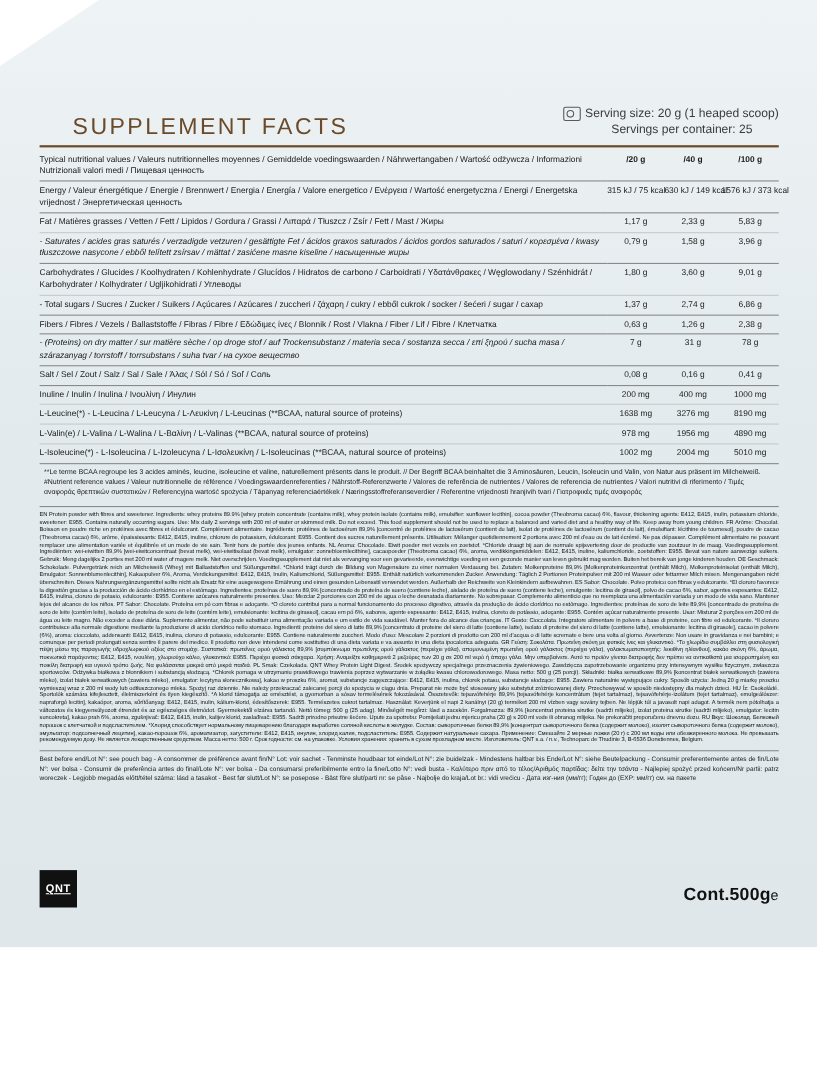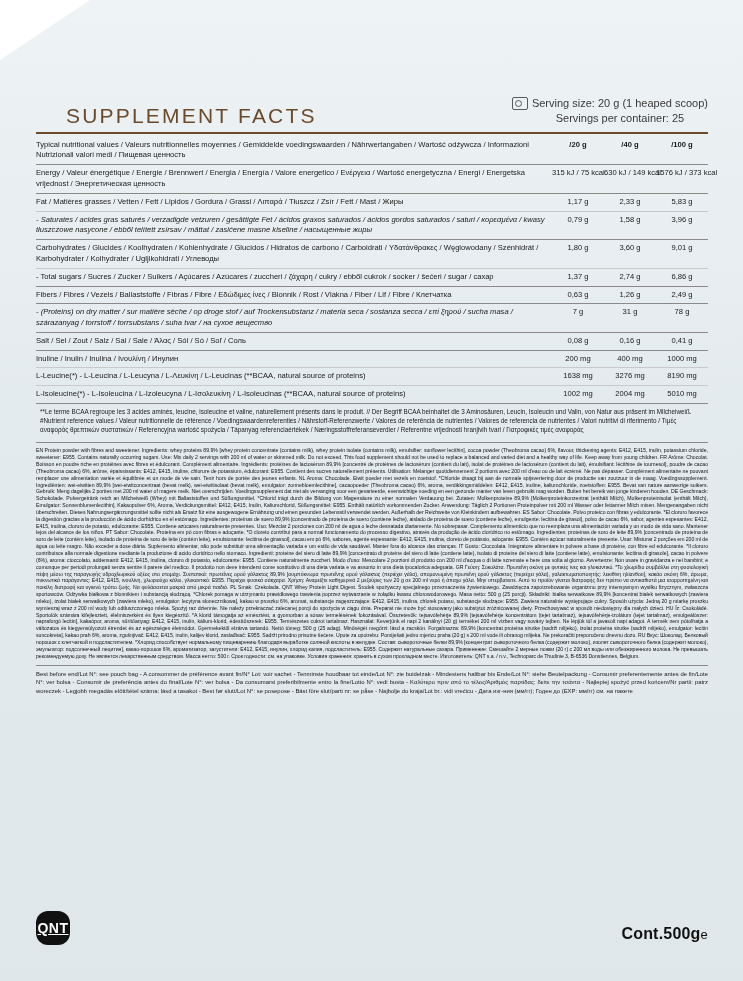--- a/index.html
+++ b/index.html
@@ -5,21 +5,21 @@
   html,body{margin:0;padding:0;}
   body{
     width:743px;height:981px;
     background:#ffffff;
     font-family:"Liberation Sans", sans-serif;
     color:#1a1a1a;
     overflow:hidden;
   }
   #page{
     position:relative;
-    width:743px;height:981px;
+    width:743px;height:861px;
     background:#e8eef0;
     background-image:linear-gradient(180deg,#eef3f5 0%,#e4ebee 40%,#dfe7ea 100%);
     overflow:hidden;
   }
   
   #corner{
     position:absolute;top:0;left:0;width:90px;height:60px;
     background:#ffffff;
     clip-path:polygon(0 0,0 60px,90px 0);
   }
@@ -78,22 +78,22 @@
     margin-top:5px;border-top:1px solid #8a8a8a;padding-top:4px;
     font-size:5.9px;line-height:1.45;text-align:justify;
   }
 
   #footer{
     position:absolute;left:36px;bottom:36px;width:672px;
     display:flex;align-items:flex-end;justify-content:space-between;
   }
   .brand-block{display:flex;align-items:flex-start;gap:10px;}
   .qnt-logo{
-    width:34px;height:34px;border-radius:12px;background:#111;
-    color:#fff;font-size:14px;font-weight:bold;letter-spacing:0.5px;
+    width:34px;height:34px;border-radius:0;background:#111;
+    color:#fff;font-size:10px;font-weight:bold;letter-spacing:0.5px;
     display:flex;align-items:center;justify-content:center;
     flex:none;
     text-decoration:underline;
   }
   .addr{font-size:7.6px;line-height:1.5;color:#111;}
   .contents{
     font-size:16px;font-weight:bold;color:#111;letter-spacing:0.2px;
     padding-bottom:2px;
   }
   .contents .e{font-weight:normal;font-size:13px;}
@@ -157,21 +157,21 @@
         <tr class="rowline">
           <td class="lbl indent" style="">- Total sugars / Sucres / Zucker / Suikers / Açúcares / Azúcares / zuccheri / ζάχαρη / cukry / ebből cukrok / socker / šećeri / sugar / сахар</td>
           <td class="vals">
             <span class="c">1,37 g</span><span class="c">2,74 g</span><span class="c">6,86 g</span>
           </td>
         </tr>
 
         <tr class="rowline">
           <td class="lbl">Fibers / Fibres / Vezels / Ballaststoffe / Fibras / Fibre / Εδώδιμες ίνες / Blonnik / Rost / Vlakna / Fiber / Lif / Fibre / Клетчатка</td>
           <td class="vals">
-            <span class="c">0,63 g</span><span class="c">1,26 g</span><span class="c">2,49 g</span>
+            <span class="c">0,63 g</span><span class="c">1,26 g</span><span class="c">2,38 g</span>
           </td>
         </tr>
 
 
         <tr class="rowline">
           <td class="lbl indent" style="font-style:italic">- (Proteins) on dry matter / sur matière sèche / op droge stof / auf Trockensubstanz / materia seca / sostanza secca / επί ξηρού / sucha masa / szárazanyag / torrstoff / torrsubstans / suha tvar / на сухое вещество</td>
           <td class="vals">
             <span class="c">7 g</span><span class="c">31 g</span><span class="c">78 g</span>
           </td>
         </tr>
@@ -191,20 +191,26 @@
         </tr>
 
 
         <tr class="thinline">
           <td class="lbl">L-Leucine(*) - L-Leucina / L-Leucyna / L-Λευκίνη / L-Leucinas (**BCAA, natural source of proteins)</td>
           <td class="vals">
             <span class="c">1638 mg</span><span class="c">3276 mg</span><span class="c">8190 mg</span>
           </td>
         </tr>
 
+        <tr class="thinline">
+          <td class="lbl">L-Valin(e) / L-Valina / L-Walina / L-Βαλίνη / L-Valinas (**BCAA, natural source of proteins)</td>
+          <td class="vals">
+            <span class="c">978 mg</span><span class="c">1956 mg</span><span class="c">4890 mg</span>
+          </td>
+        </tr>
 
         <tr class="rowline">
           <td class="lbl">L-Isoleucine(*) - L-Isoleucina / L-Izoleucyna / L-Ισολευκίνη / L-Isoleucinas (**BCAA, natural source of proteins)</td>
           <td class="vals">
             <span class="c">1002 mg</span><span class="c">2004 mg</span><span class="c">5010 mg</span>
           </td>
         </tr>
       </tbody>
     </table>
 

